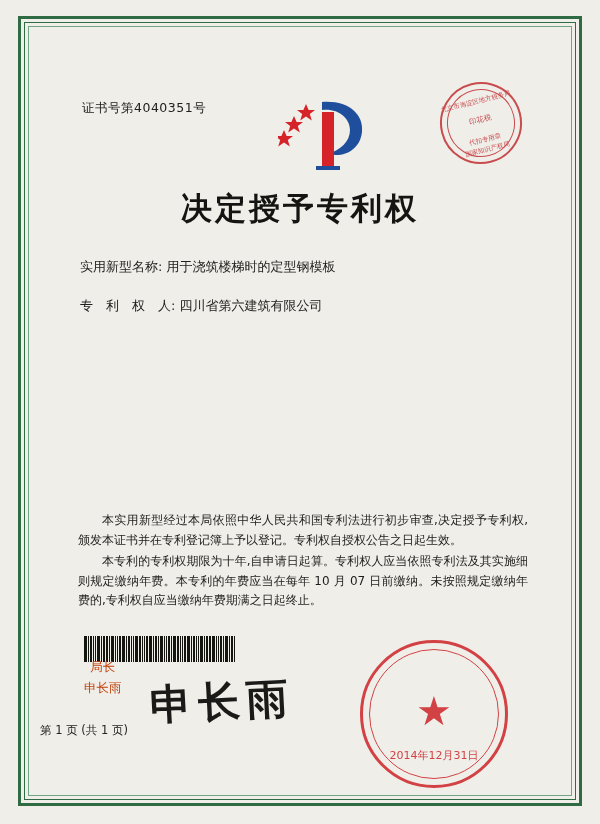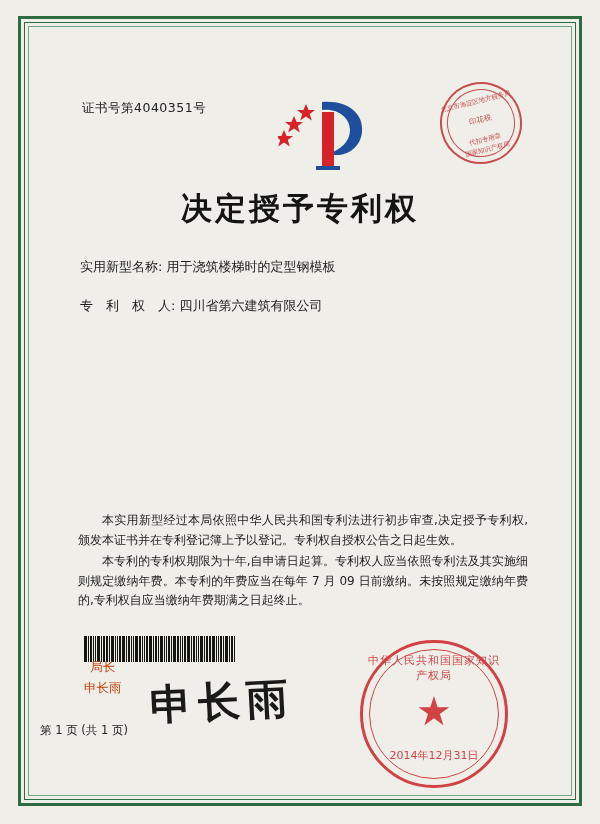--- a/index.html
+++ b/index.html
@@ -302,35 +302,34 @@
         <span class="val">用于浇筑楼梯时的定型钢模板</span>
       </div>
       <div class="field">
         <span class="lbl">专　利　权　人:</span>
         <span class="val">四川省第六建筑有限公司</span>
       </div>
     </div>
 
     <div class="body-text">
       <p>本实用新型经过本局依照中华人民共和国专利法进行初步审查,决定授予专利权,颁发本证书并在专利登记簿上予以登记。专利权自授权公告之日起生效。</p>
-      <p>本专利的专利权期限为十年,自申请日起算。专利权人应当依照专利法及其实施细则规定缴纳年费。本专利的年费应当在每年 7 月 09 日前缴纳。未按照规定缴纳年费的,专利权自应当缴纳年费期满之日起终止。</p>
+      <p>本专利的专利权期限为十年,自申请日起算。专利权人应当依照专利法及其实施细则规定缴纳年费。本专利的年费应当在每年 10 月 07 日前缴纳。未按照规定缴纳年费的,专利权自应当缴纳年费期满之日起终止。</p>
     </div>
 
     <div class="barcode"><span style="width: 3px;"></span><span style="width: 1px;"></span><span style="width: 2px;"></span><span style="width: 1px;"></span><span style="width: 1px;"></span><span style="width: 3px;"></span><span style="width: 1px;"></span><span style="width: 2px;"></span><span style="width: 2px;"></span><span style="width: 1px;"></span><span style="width: 3px;"></span><span style="width: 1px;"></span><span style="width: 1px;"></span><span style="width: 2px;"></span><span style="width: 3px;"></span><span style="width: 1px;"></span><span style="width: 2px;"></span><span style="width: 1px;"></span><span style="width: 1px;"></span><span style="width: 3px;"></span><span style="width: 2px;"></span><span style="width: 1px;"></span><span style="width: 1px;"></span><span style="width: 2px;"></span><span style="width: 3px;"></span><span style="width: 1px;"></span><span style="width: 2px;"></span><span style="width: 1px;"></span><span style="width: 3px;"></span><span style="width: 1px;"></span><span style="width: 1px;"></span><span style="width: 2px;"></span><span style="width: 1px;"></span><span style="width: 3px;"></span><span style="width: 2px;"></span><span style="width: 1px;"></span><span style="width: 1px;"></span><span style="width: 2px;"></span><span style="width: 3px;"></span><span style="width: 1px;"></span><span style="width: 2px;"></span><span style="width: 1px;"></span><span style="width: 1px;"></span><span style="width: 3px;"></span><span style="width: 1px;"></span><span style="width: 2px;"></span><span style="width: 2px;"></span><span style="width: 3px;"></span><span style="width: 1px;"></span><span style="width: 1px;"></span><span style="width: 2px;"></span><span style="width: 1px;"></span><span style="width: 3px;"></span><span style="width: 1px;"></span><span style="width: 2px;"></span><span style="width: 1px;"></span></div>
 
     <div class="signer">
       <div>局长</div>
       <div>申长雨</div>
     </div>
 
     <div class="signature">申长雨</div>
 
     <div class="seal-main">
       <div class="inner-ring"></div>
-      <div class="seal-arc">中华人民共和国国家知识产权局</div>
       <div class="seal-star">★</div>
       <div class="seal-date">2014年12月31日</div>
     </div>
 
     <div class="pagefoot">第 1 页 (共 1 页)</div>
 
   </div>
 </div>
 
 </body></html>

